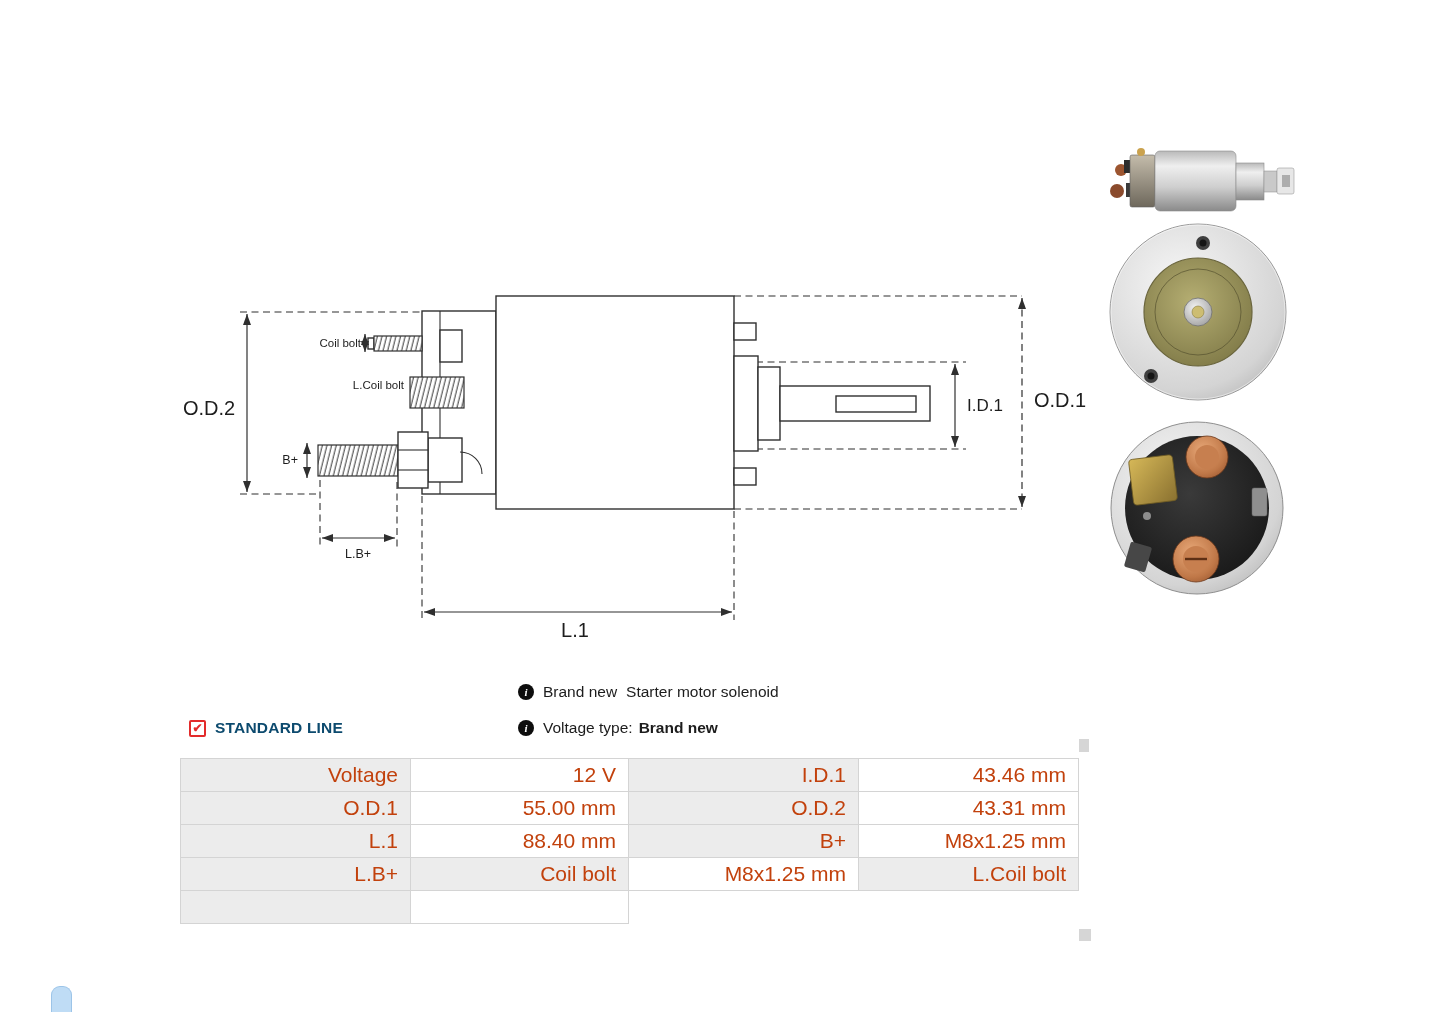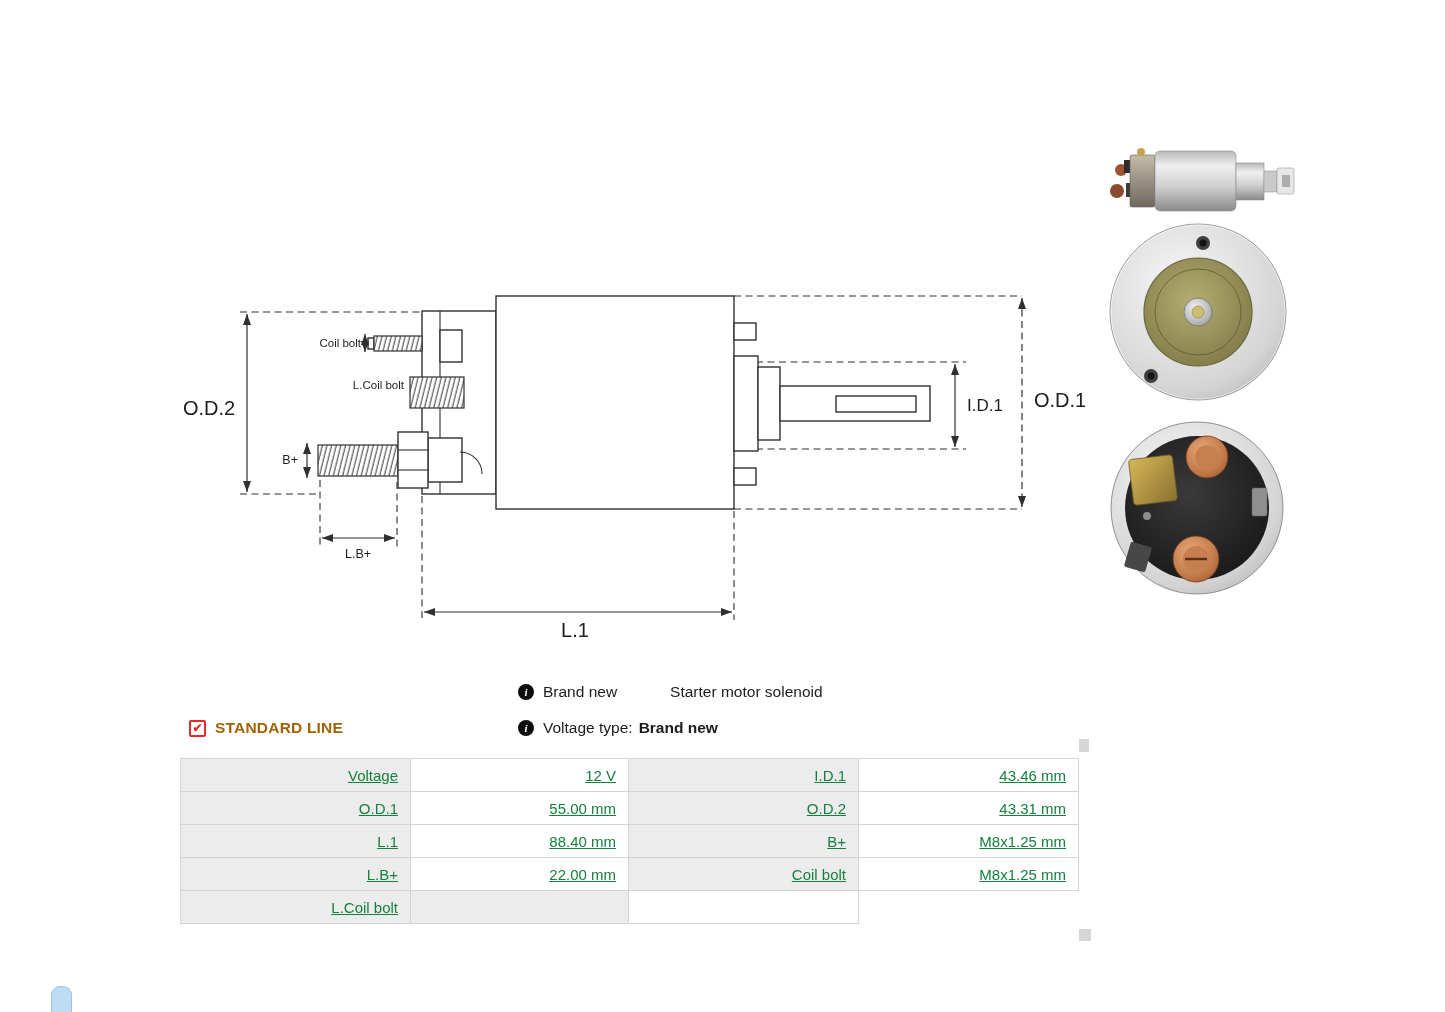--- a/index.html
+++ b/index.html
@@ -22,30 +22,30 @@
     display:inline-flex; width:16px; height:16px; border-radius:50%;
     background:#0d0d0d; color:#ffffff; font-size:11px; font-weight:bold;
     font-style:italic; align-items:center; justify-content:center;
     font-family:"Liberation Serif", serif; flex:0 0 auto;
   }
   .icon-check {
     display:inline-flex; width:13px; height:13px; border:2px solid #e32b2b;
     border-radius:2px; color:#e32b2b; font-size:12px; font-weight:bold;
     align-items:center; justify-content:center; flex:0 0 auto;
   }
-  .standard { color:#a16207; font-weight:700; letter-spacing:.2px; }
+  .standard { color:#0c4a6e; font-weight:700; letter-spacing:.2px; }
   .bold { font-weight:700; }
-  .prod-name { margin-left:44px; }
+  .prod-name { }
   .ptype-val { margin-left:-3px; }
 
   .spec-table {
     position:absolute; left:180px; top:758px;
     display:grid; grid-template-columns:230px 218px 230px 220px;
-    grid-auto-rows:33px; font-size:15px; color:#15803d;
-    border-top:1px solid #d4d4d4; border-left:1px solid #d4d4d4;text-decoration:underline;
+    grid-auto-rows:33px; font-size:21px; color:#c2410c;
+    border-top:1px solid #d4d4d4; border-left:1px solid #d4d4d4;
   }
   .cell {
     border-right:1px solid #d4d4d4; border-bottom:1px solid #d4d4d4;
     display:flex; align-items:center; justify-content:flex-end;
     padding-right:12px; box-sizing:border-box;
   }
   .cell.lbl { background:#ececec; }
   .cell.val { background:#ffffff;padding-left:28px; }
 
   .artifact { position:absolute; background:#d6d6d6; }
@@ -240,21 +240,20 @@
     <div class="cell val">55.00 mm</div>
     <div class="cell lbl">O.D.2</div>
     <div class="cell val">43.31 mm</div>
 
     <div class="cell lbl">L.1</div>
     <div class="cell val">88.40 mm</div>
     <div class="cell lbl">B+</div>
     <div class="cell val">M8x1.25 mm</div>
 
     <div class="cell lbl">L.B+</div>
-    <div class="cell val">22.00 mm</div>
     <div class="cell lbl">Coil bolt</div>
     <div class="cell val">M8x1.25 mm</div>
 
     <div class="cell lbl">L.Coil bolt</div>
     <div class="cell lbl"></div>
     <div class="cell val"></div>
   </div>
 
   <div class="artifact" style="left:1079px; top:739px; width:10px; height:13px;"></div>
   <div class="artifact" style="left:1079px; top:929px; width:12px; height:12px;"></div>

